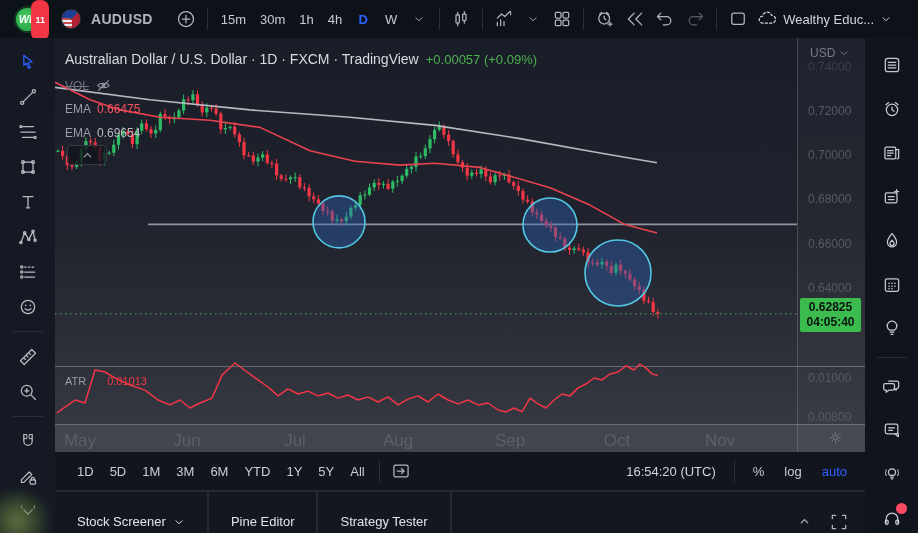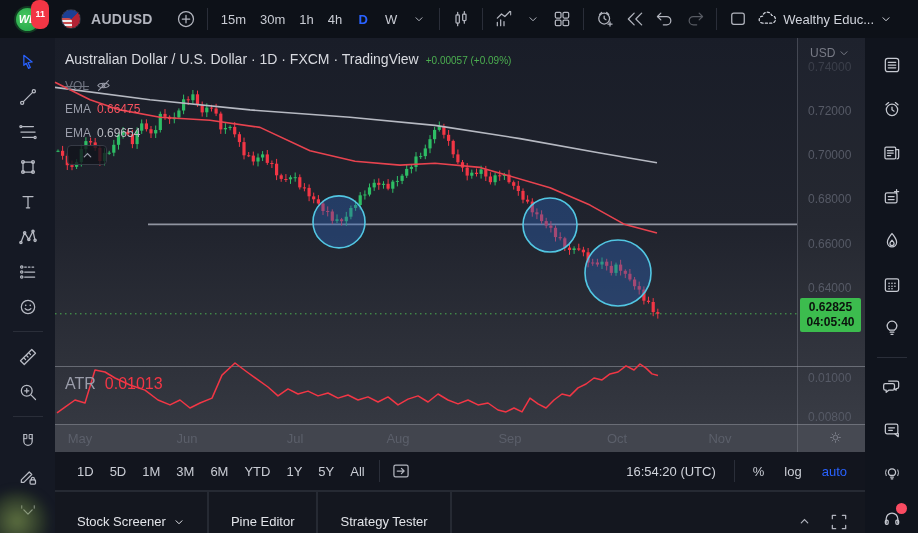--- a/index.html
+++ b/index.html
@@ -9,21 +9,21 @@
     background:#0d1118;color:#d1d4dc;
     font-family:"Liberation Sans",sans-serif;font-size:13px;
     display:flex;flex-direction:column;
   }
   
   .topbar{height:38px;flex:none;display:flex;align-items:center;background:#0d1118;padding:0 8px 0 0;}
   .logo-wrap{width:55px;flex:none;display:flex;justify-content:center;position:relative;}
   .logo{width:27px;height:27px;border-radius:50%;background:radial-gradient(circle at 40% 40%,#46c85e,#1d9e46);border:2px solid #123b22;
     color:#fff;font-weight:bold;font-style:italic;font-size:11px;display:flex;align-items:center;justify-content:center;}
   .logo-badge{position:absolute;top:-6px;right:6px;background:#f23645;color:#fff;font-size:9px;font-weight:bold;
-    border-radius:8px;padding:10px 4px;line-height:1;margin-left:28px;}
+    border-radius:8px;padding:16px 4px;line-height:1;margin-left:28px;}
   .pair-flag{width:20px;height:20px;border-radius:50%;flex:none;margin:0 6px 0 6px;
     background:linear-gradient(135deg,#1c3f94 0 50%,#b22234 50%),repeating-linear-gradient(#fff 0 2px,#b22234 2px 4px);
     background-blend-mode:normal;border:1px solid #2a2e39;position:relative;overflow:hidden;}
   .pair-flag:after{content:"";position:absolute;left:0;bottom:0;width:55%;height:55%;
     background:repeating-linear-gradient(#c94f4f 0 2px,#eee 2px 4px);border-top-right-radius:4px;}
   .symbol-name{color:#2962ff;font-weight:bold;font-size:14px;letter-spacing:.3px;}
   .tb-btn{display:flex;align-items:center;justify-content:center;height:28px;min-width:28px;padding:0 5px;
     border-radius:4px;color:#b2b5be;cursor:pointer;}
   .tb-btn svg{display:block;}
   .tf{color:#c9ccd4;font-size:13px;padding:0 7px;}
@@ -41,37 +41,37 @@
     background:radial-gradient(circle,rgba(120,145,75,.75),rgba(60,80,40,.35) 60%,transparent 75%);filter:blur(4px);}
   .center{flex:1;display:flex;flex-direction:column;min-width:0;}
   
   .chart-area{height:414px;flex:none;position:relative;
     background:linear-gradient(180deg,#191d28 0%,#20232d 45%,#2e313a 78%,#383b44 100%);}
   .plot{position:absolute;left:0;top:0;width:742px;height:328px;}
   .atr-pane{position:absolute;left:0;top:329px;width:742px;height:57px;}
   .hsep{position:absolute;left:0;width:100%;height:1px;background:rgba(150,153,163,.55);}
   .axis-vsep{position:absolute;left:742px;top:0;width:1px;height:414px;background:rgba(150,153,163,.35);}
   .time-strip{position:absolute;left:0;top:387px;width:100%;height:27px;background:#42454e;}
-  .month-label{position:absolute;top:6px;transform:translateX(-50%);color:#5b5f6a;font-size:13px;}
+  .month-label{position:absolute;top:6px;transform:translateX(-50%);color:#5b5f6a;font-size:17px;}
   .axis-col{position:absolute;left:743px;top:0;right:0;height:414px;background:rgba(255,255,255,.025);}
   .axis-currency{position:absolute;top:8px;left:12px;color:#787b86;font-size:12px;display:flex;align-items:center;gap:3px;cursor:pointer;}
   .tick{position:absolute;left:10px;transform:translateY(-50%);color:#565a66;font-size:12px;}
   .price-tag{position:absolute;left:2px;right:4px;border-radius:2px;background:#3cbc4e;color:#0b130d;
     font-size:12px;font-weight:bold;text-align:center;line-height:1.25;padding:2px 0;}
   .gear-axis{position:absolute;right:22px;top:392px;color:#787b86;}
   
   .chart-title{position:absolute;left:10px;top:13px;font-size:14px;color:#d8dae0;white-space:nowrap;}
-  .chart-title .chg{color:#4caf50;margin-left:7px;font-size:10px;}
+  .chart-title .chg{color:#4caf50;margin-left:7px;font-size:13px;}
   .legend{position:absolute;left:10px;font-size:12px;display:flex;align-items:center;gap:6px;color:#9a9daa;}
   .legend .val-red{color:#f7525f;}
   .legend .val-gray{color:#b8bac1;}
   .legend .struck{text-decoration:line-through;color:#6f7380;}
   .collapse-btn{position:absolute;left:12px;top:107px;width:40px;height:20px;border:1px solid #363a45;border-radius:4px;
     background:rgba(17,20,28,.8);display:flex;align-items:center;justify-content:center;color:#9a9daa;cursor:pointer;}
-  .atr-legend{position:absolute;left:10px;top:8px;font-size:16px;color:#9a9daa;display:flex;gap:9px;}
+  .atr-legend{position:absolute;left:10px;top:8px;font-size:11px;color:#9a9daa;display:flex;gap:21px;}
   .atr-legend .val{color:#f23645;}
   
   .btoolbar{height:38px;flex:none;background:#12151e;display:flex;align-items:center;padding:0 10px 0 14px;color:#c9ccd4;}
   .range-btn{padding:0 8px;font-size:13px;cursor:pointer;color:#c9ccd4;}
   .btool-right{margin-left:auto;display:flex;align-items:center;gap:4px;}
   .clock{font-size:13px;color:#d1d4dc;padding:0 8px;cursor:pointer;}
   .scale-btn{padding:0 8px;font-size:13px;cursor:pointer;}
   .scale-btn.blue{color:#2962ff;}
   
   .tabs-bar{height:61px;flex:none;background:#262a33;padding-top:2px;display:flex;}

